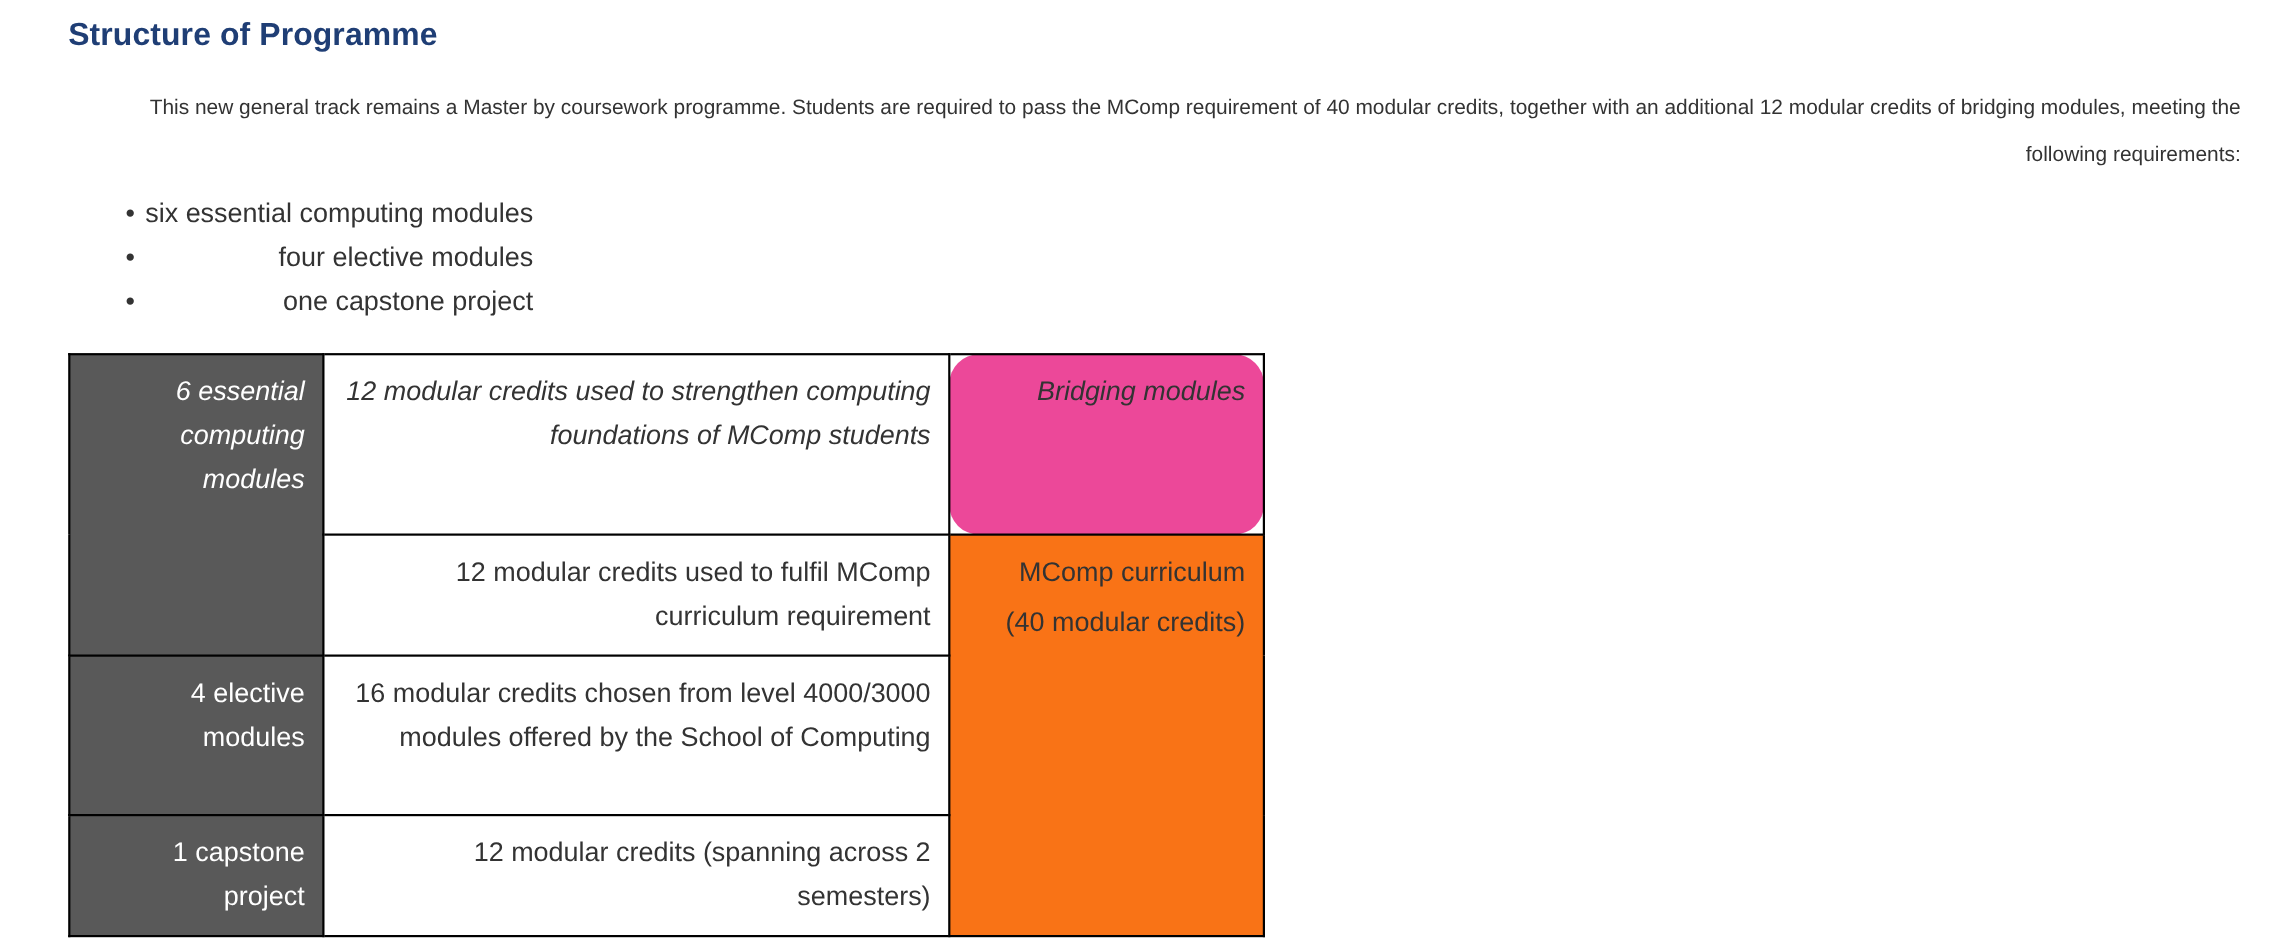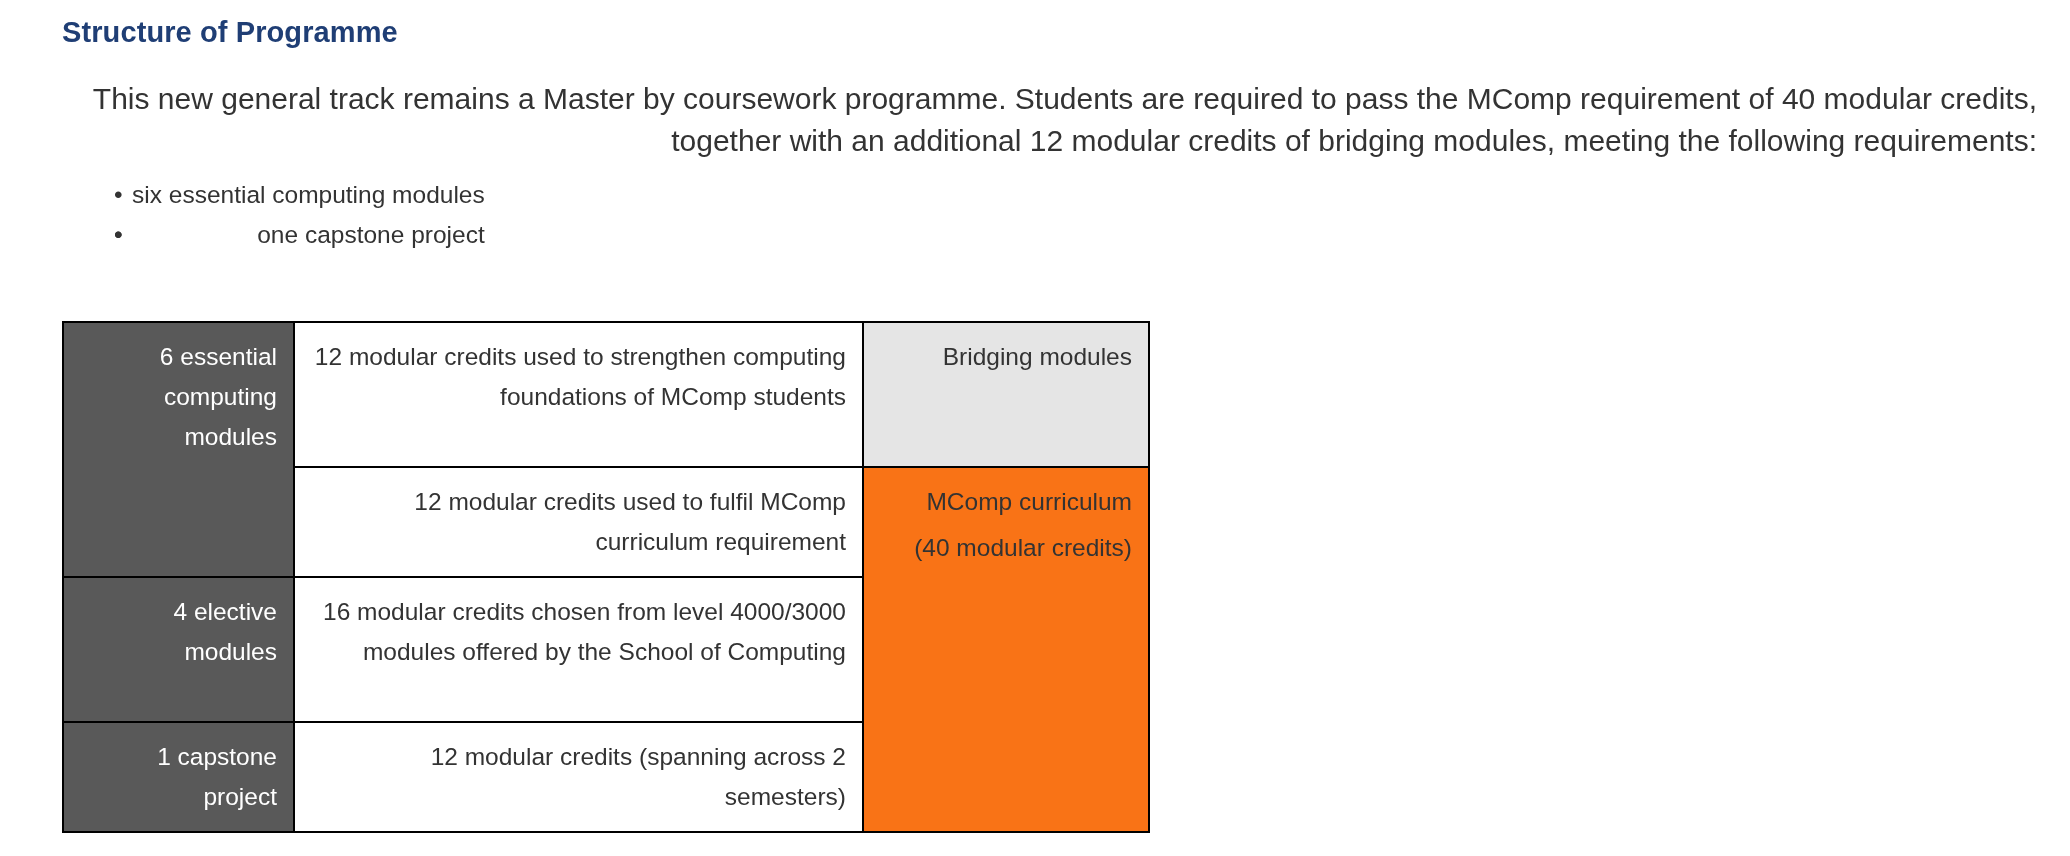--- a/index.html
+++ b/index.html
@@ -33,21 +33,21 @@
     letter-spacing: 0.1px;
     line-height: 36px;
     margin: 0;
   }
 
   .intro {
     position: absolute;
     left: 62px;
     top: 78px;
     width: 1975px;
-    font-size: 30px;
+    font-size: 19px;
     line-height: 42px;
     color: #333333;
     margin: 0;
   }
 
   .req-list {
     position: absolute;
     left: 62px;
     top: 175px;
     margin: 0;
@@ -94,33 +94,34 @@
 
   td.cell-dark {
     background: #595959;
     color: #ffffff;
   }
   td.cell-white {
     background: #ffffff;
     border-radius: 30px;
   }
   td.cell-orange {
-    background: #e5e5e5;
+    background: #ec4899;
     color: #333333;
+    border-radius: 27px;
   }
   td.cell-blue {
     background: #f97316;
     color: #333333;
   }
   td.cell-blue .line2 {
     display: block;
     margin-top: 6px;
   }
 
-  .r1 { height: 145px; }
+  .r1 { height: 164px; font-style: italic; }
   .r2 { height: 98px; }
   .r3 { height: 145px; }
   .r4 { height: 103px; padding-left: 42px; }
 
   .cell-text { display: block; }
 </style>
 </head>
 <body>
 
 <div class="page">
@@ -129,20 +130,21 @@
 
   <p class="intro">This new general track remains a Master by coursework programme. Students are required to pass the MComp requirement of 40 modular credits, together with an additional 12 modular credits of bridging modules, meeting the following requirements:</p>
 
   <ul class="req-list">
     <li>
       <span class="bullet">•</span>
       <span class="cell-text">six essential computing modules</span>
     </li>
     <li>
       <span class="bullet">•</span>
+      <span class="cell-text">four elective modules</span>
     </li>
     <li>
       <span class="bullet">•</span>
       <span class="cell-text">one capstone project</span>
     </li>
   </ul>
 
   <table class="struct-table">
     <colgroup>
       <col class="col-a">

